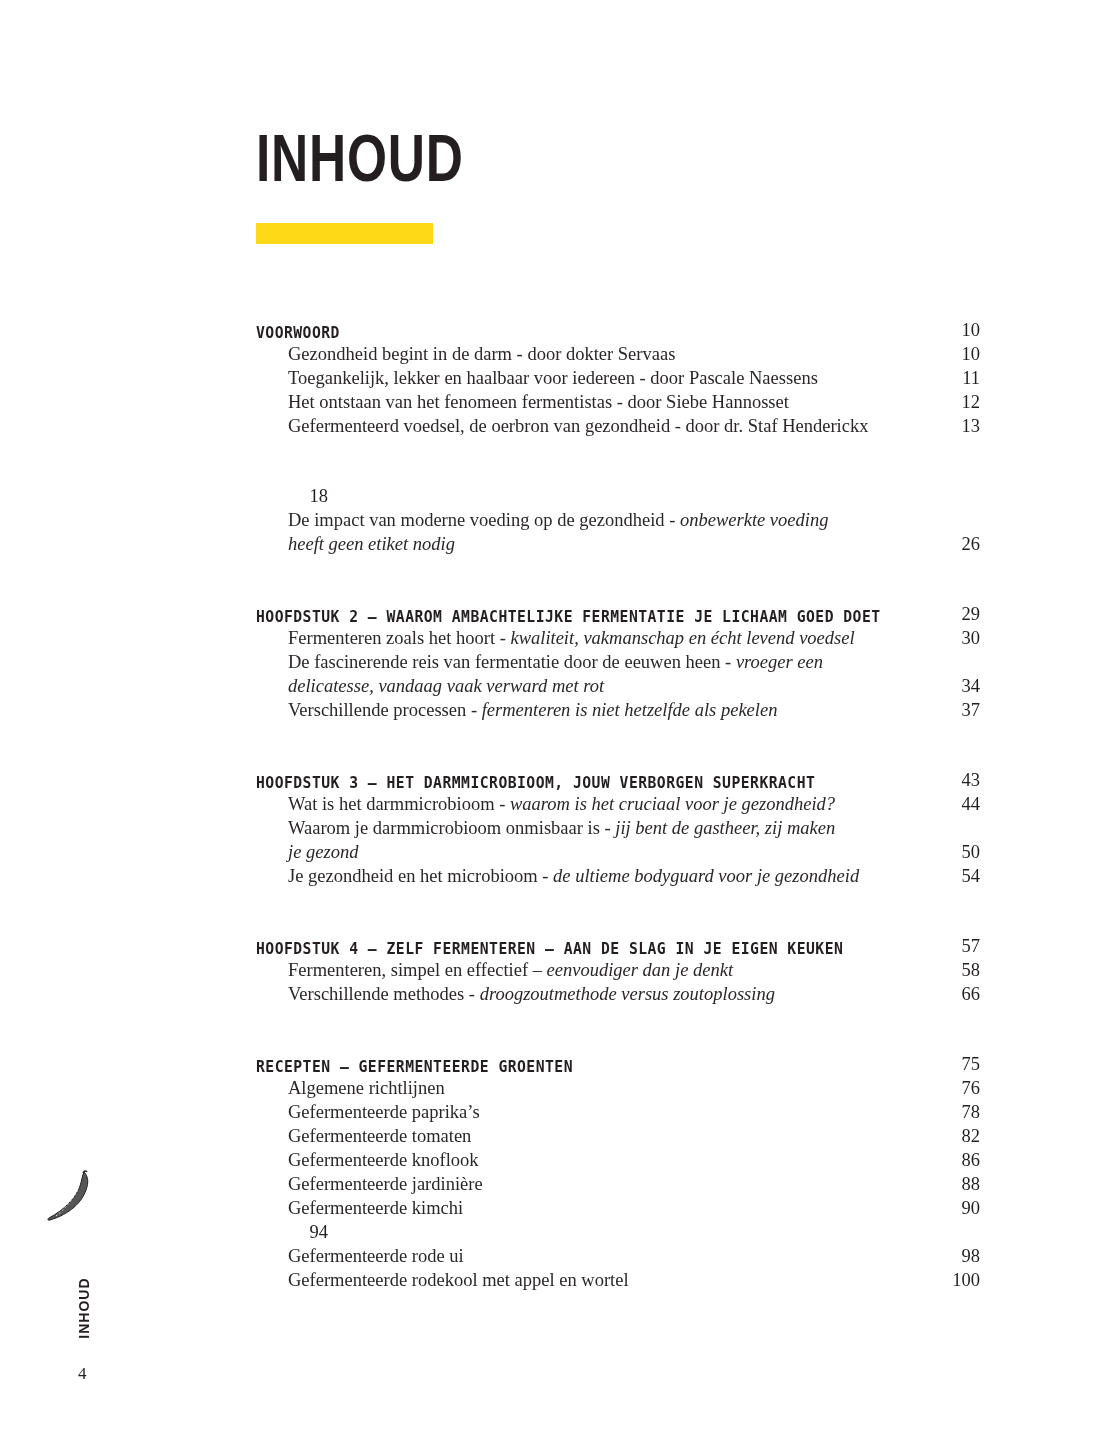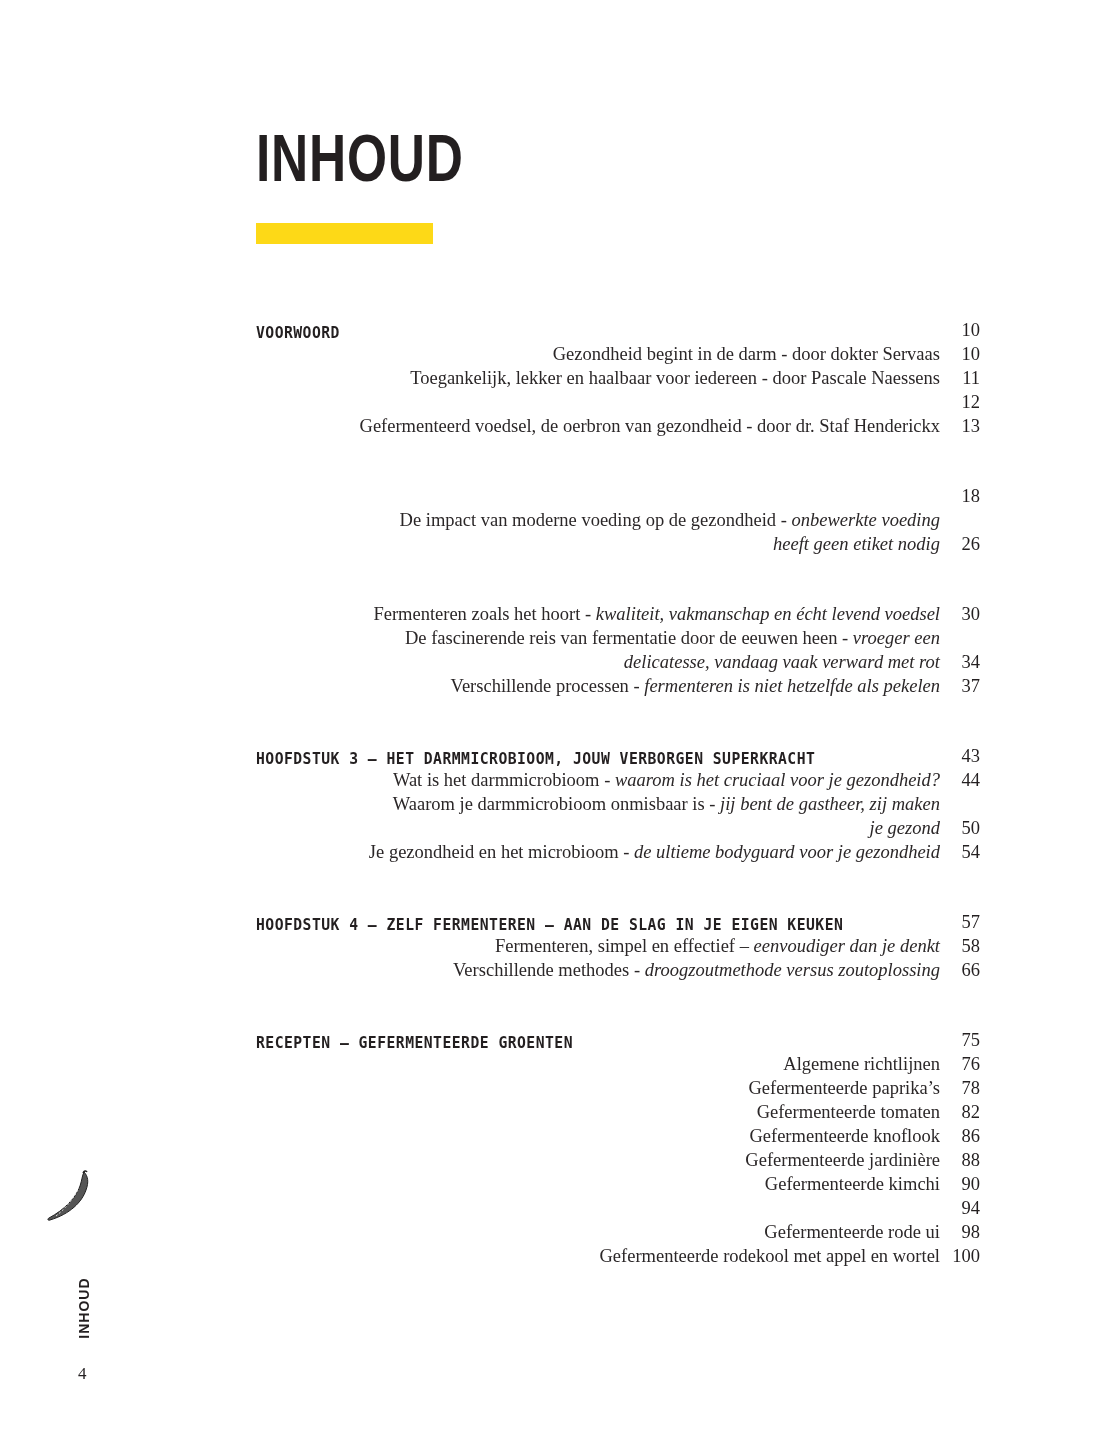--- a/index.html
+++ b/index.html
@@ -12,21 +12,21 @@
   }
   .yellow-bar { position: absolute; left: 256px; top: 223px; width: 177px; height: 21px; background: #fdd917; }
   .toc { position: absolute; left: 256px; top: 318px; width: 724px; }
   .section { margin-bottom: 46px; }
   .row { display: flex; justify-content: space-between; align-items: flex-end; }
   .heading-row { height: 24px; }
   .heading {
     font-family: "DejaVu Sans Mono", monospace; font-weight: 700; font-size: 16px;
     letter-spacing: 0.5px; white-space: nowrap; transform: scaleX(0.92); transform-origin: left bottom;
   }
-  .entry-row { height: 24px; padding-left: 32px; justify-content: flex-end; }
+  .entry-row { height: 24px; padding-left: 32px; }
   .entry-text {
     font-family: "Liberation Serif", serif; font-size: 18.5px; line-height: 24px;
     white-space: nowrap; color: #2b2728;
   }
   .entry-text i { font-style: italic; }
   .page {
     font-family: "Liberation Serif", serif; font-size: 18.5px; line-height: 24px;
     text-align: right; min-width: 40px;
   }
   .heading-page { font-family: "Liberation Serif", serif; font-size: 18.5px; line-height: 24px; }
@@ -52,20 +52,21 @@
       </div>
       <div class="row entry-row">
         <span class="entry-text"><span>Gezondheid begint in de darm - door dokter Servaas</span><i></i></span>
         <span class="page">10</span>
       </div>
       <div class="row entry-row">
         <span class="entry-text"><span>Toegankelijk, lekker en haalbaar voor iedereen - door Pascale Naessens</span><i></i></span>
         <span class="page">11</span>
       </div>
       <div class="row entry-row">
+        <span class="entry-text"><span>Het ontstaan van het fenomeen fermentistas - door Siebe Hannosset</span><i></i></span>
         <span class="page">12</span>
       </div>
       <div class="row entry-row">
         <span class="entry-text"><span>Gefermenteerd voedsel, de oerbron van gezondheid - door dr. Staf Henderickx</span><i></i></span>
         <span class="page">13</span>
       </div>
     </div>
     <div class="section">
       <div class="row entry-row">
         <span class="page">18</span>
@@ -73,20 +74,24 @@
       <div class="row entry-row">
         <span class="entry-text"><span>De impact van moderne voeding op de gezondheid - </span><i>onbewerkte voeding</i></span>
         <span class="page"></span>
       </div>
       <div class="row entry-row">
         <span class="entry-text"><span></span><i>heeft geen etiket nodig</i></span>
         <span class="page">26</span>
       </div>
     </div>
     <div class="section">
+      <div class="row heading-row">
+        <span class="heading">HOOFDSTUK 2 – WAAROM AMBACHTELIJKE FERMENTATIE JE LICHAAM GOED DOET</span>
+        <span class="heading-page page">29</span>
+      </div>
       <div class="row entry-row">
         <span class="entry-text"><span>Fermenteren zoals het hoort - </span><i>kwaliteit, vakmanschap en écht levend voedsel</i></span>
         <span class="page">30</span>
       </div>
       <div class="row entry-row">
         <span class="entry-text"><span>De fascinerende reis van fermentatie door de eeuwen heen - </span><i>vroeger een</i></span>
         <span class="page"></span>
       </div>
       <div class="row entry-row">
         <span class="entry-text"><span></span><i>delicatesse, vandaag vaak verward met rot</i></span>

